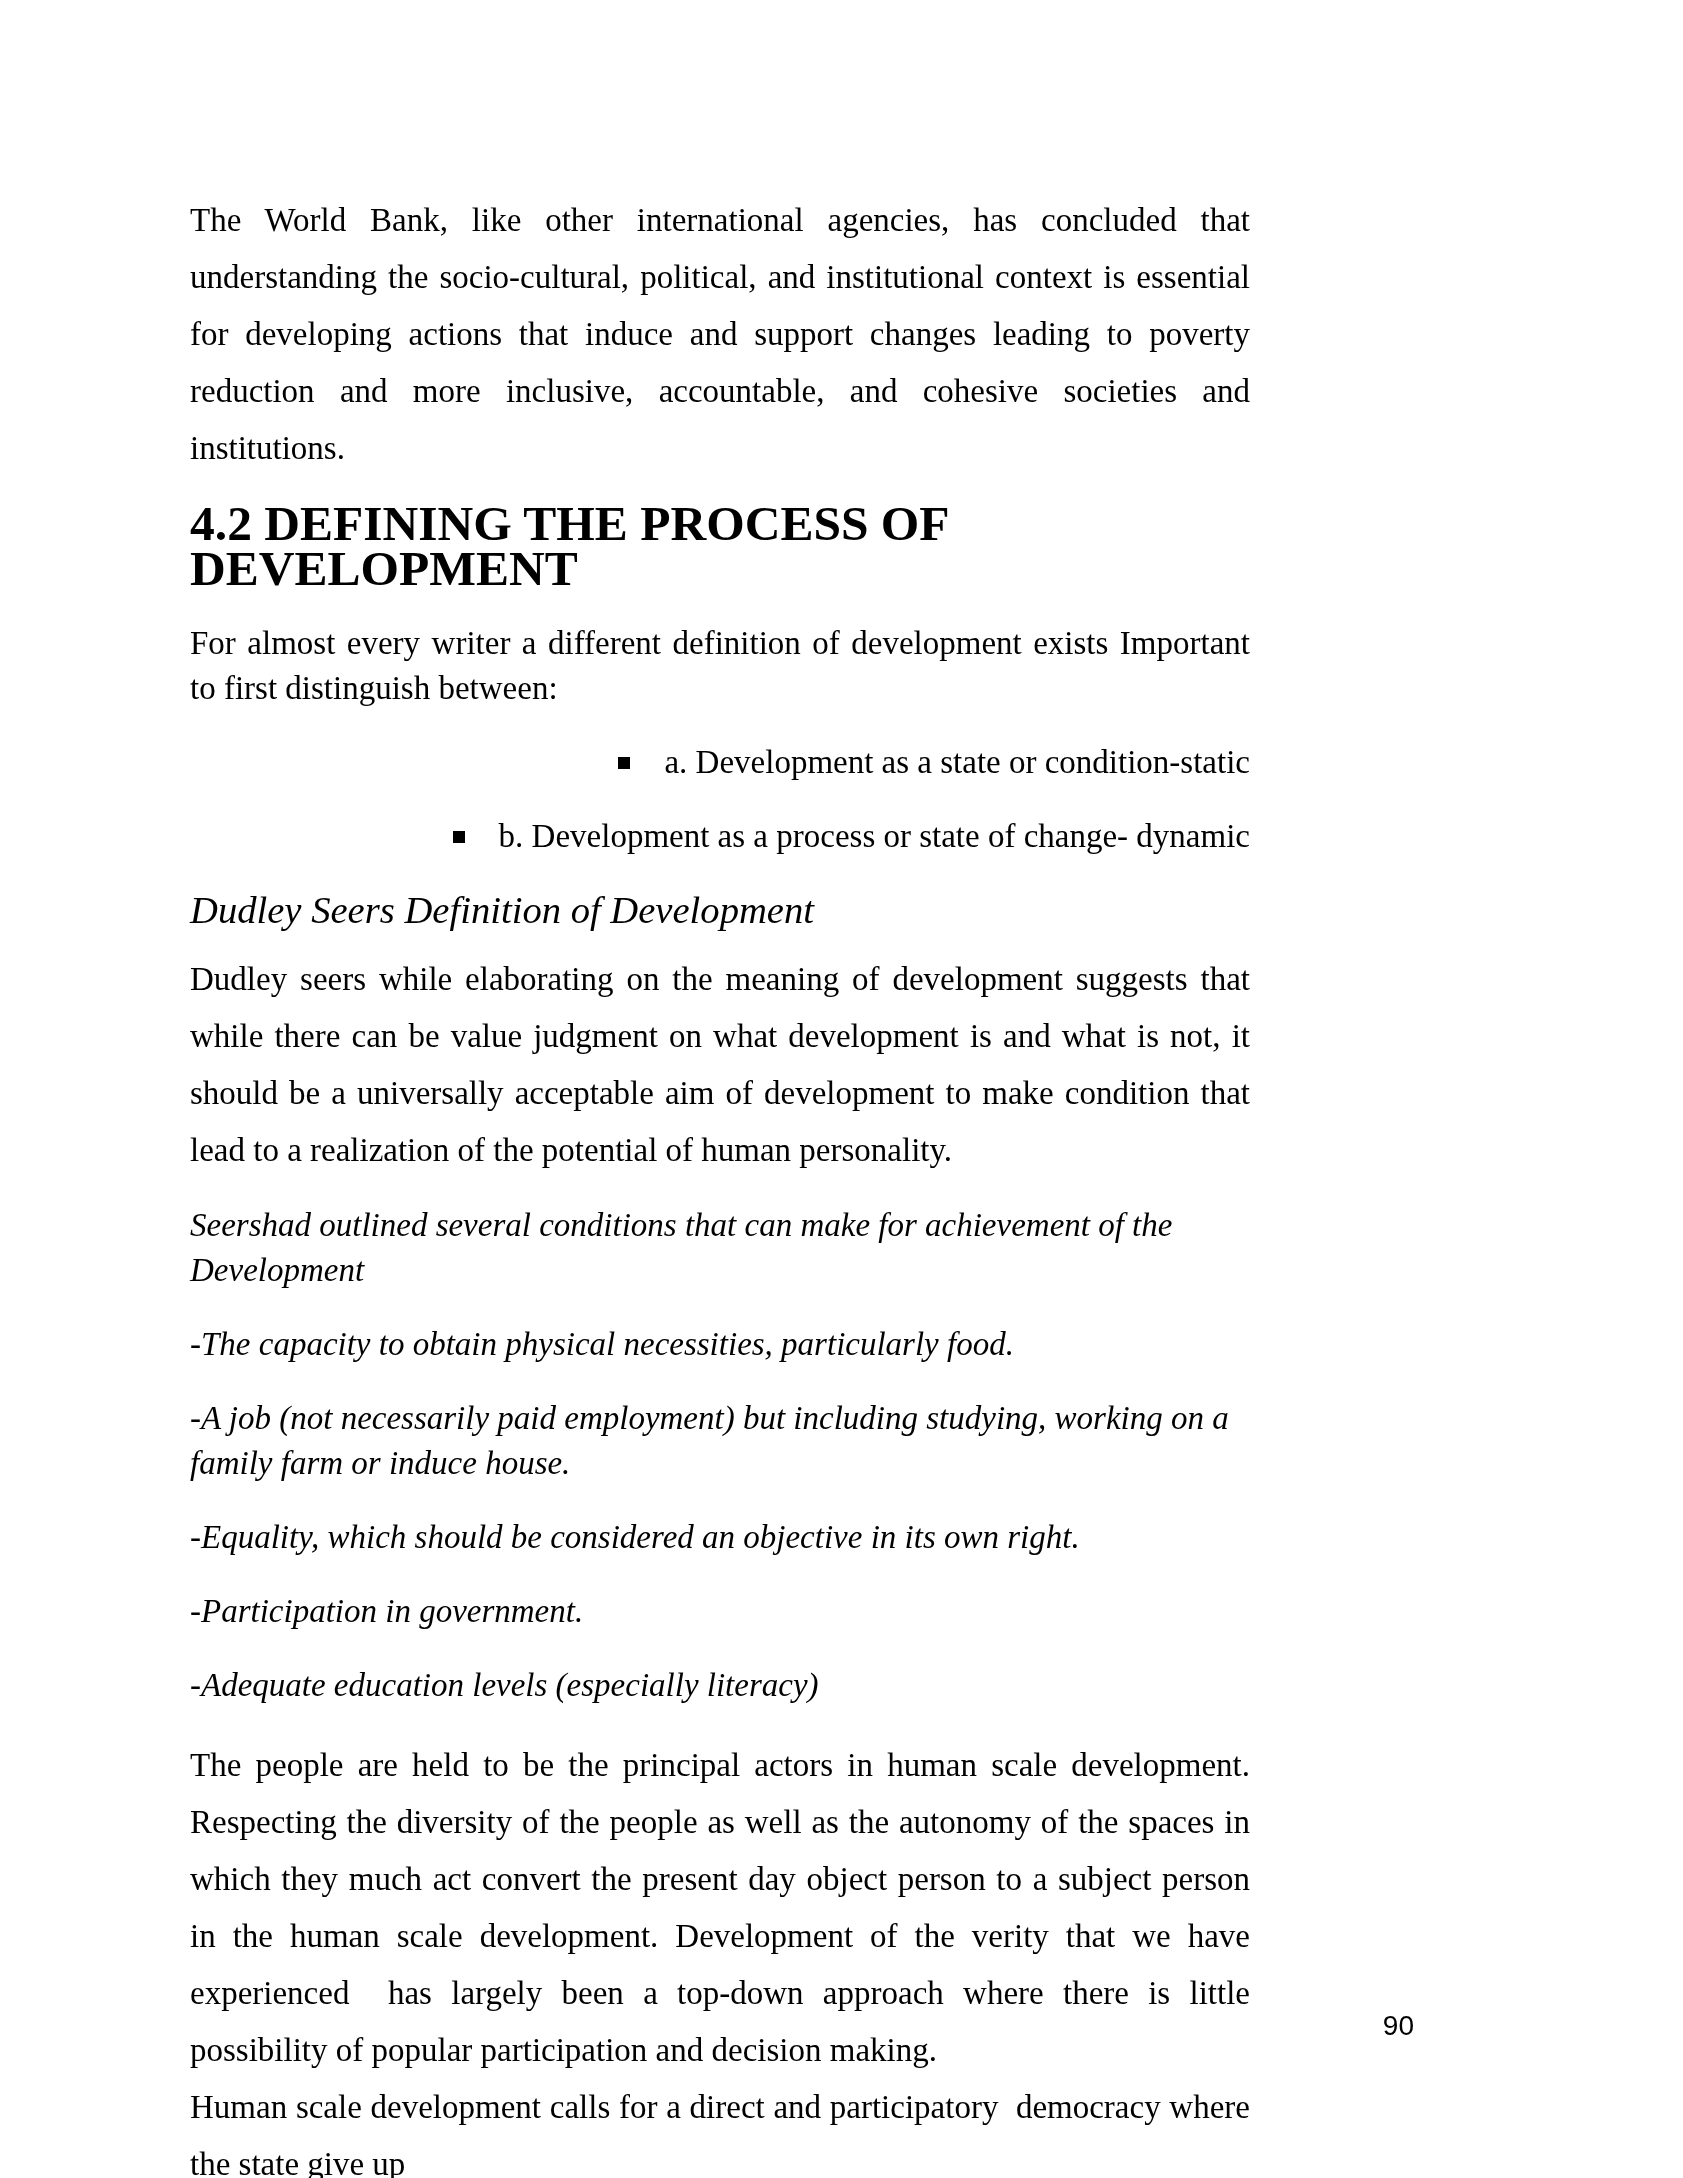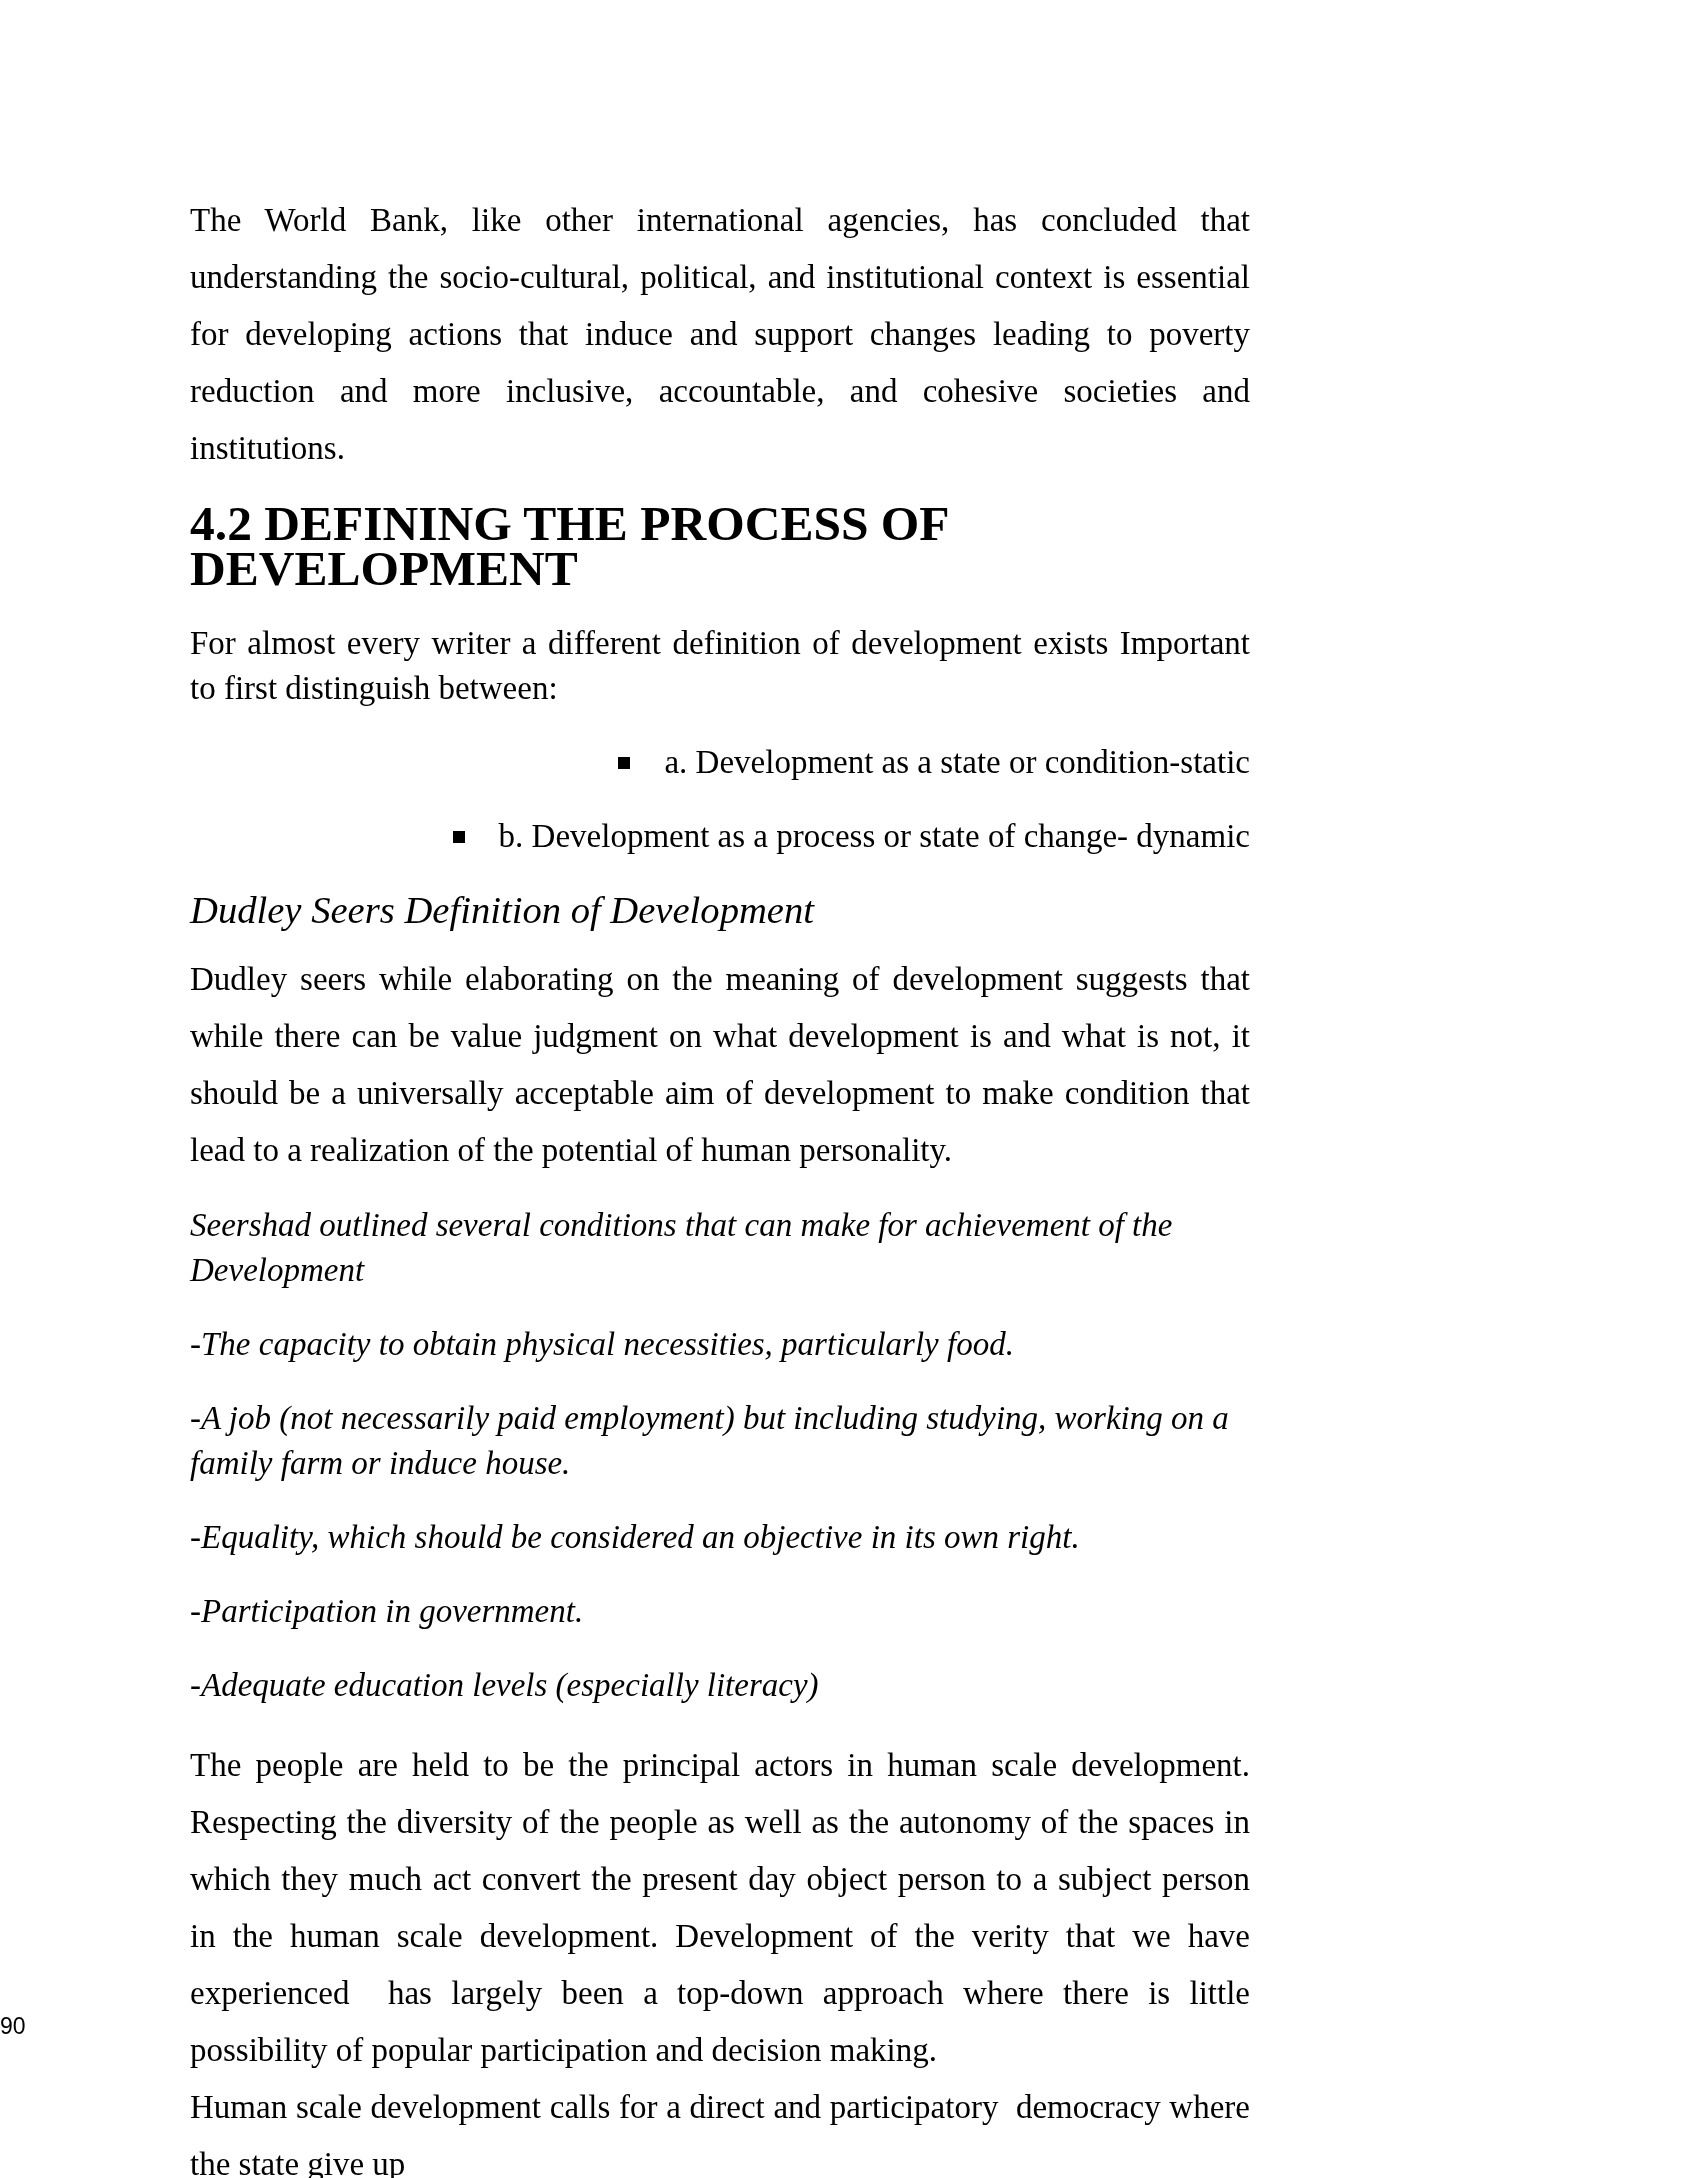--- a/index.html
+++ b/index.html
@@ -58,23 +58,23 @@
     background: #000000;
     margin-top: 17px;
     margin-right: 34px;
   }
   .no-gap { margin-bottom: 0; }
   .page-footer {
     position: absolute;
     top: 2008px;
     left: 0;
     right: 0;
-    text-align: left;
+    text-align: right;
     font-family: "Liberation Sans", "DejaVu Sans", sans-serif;
-    font-size: 23px;
+    font-size: 28px;
     line-height: 36px;
     color: #000000;
   }
 </style>
 </head>
 <body>
 
 <div class="page">
 
   <p class="p-spaced">The World Bank, like other international agencies, has concluded that understanding the socio-cultural, political, and institutional context is essential for developing actions that induce and support changes leading to poverty reduction and more inclusive, accountable, and cohesive societies and institutions.</p>

